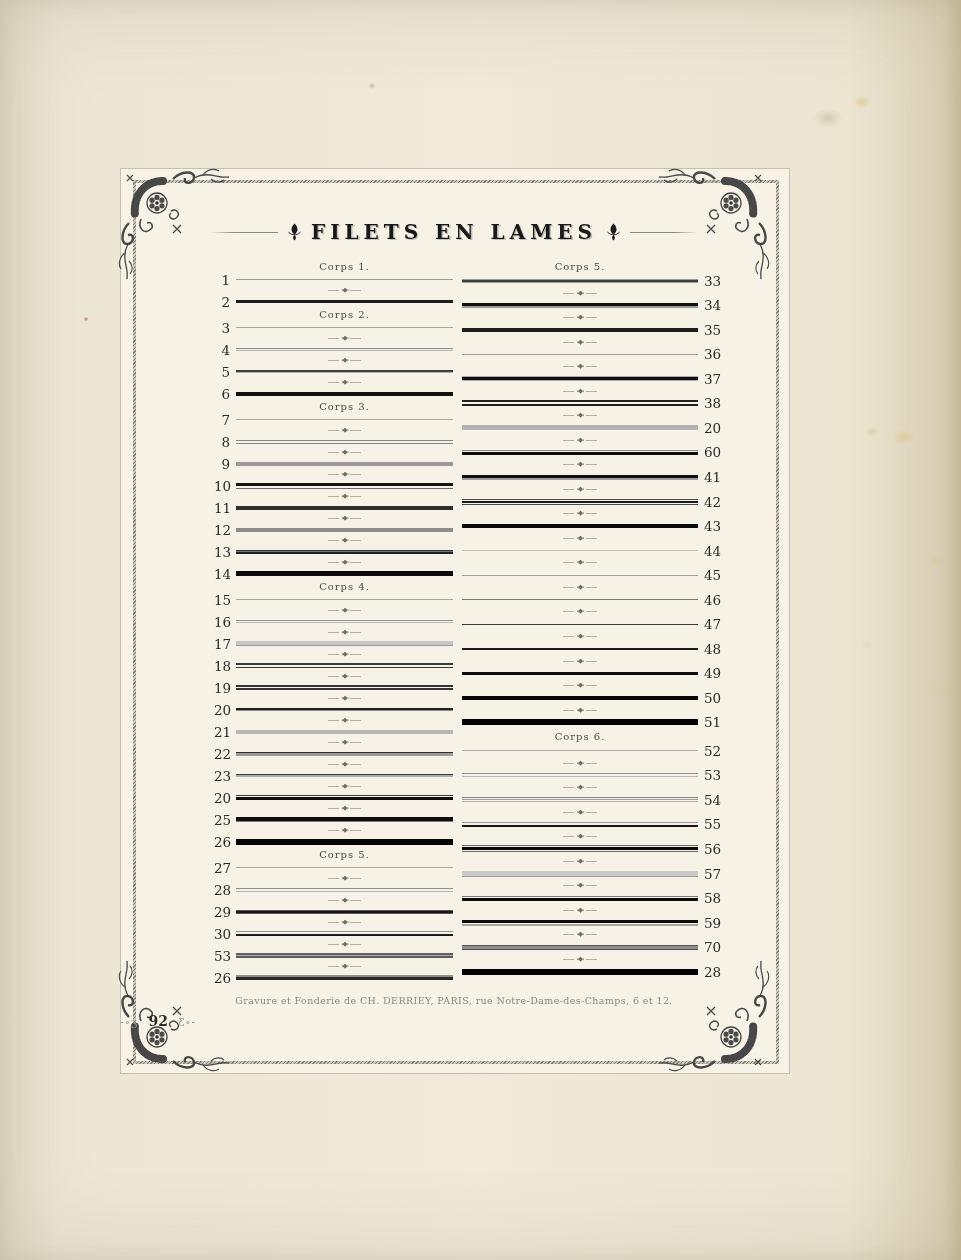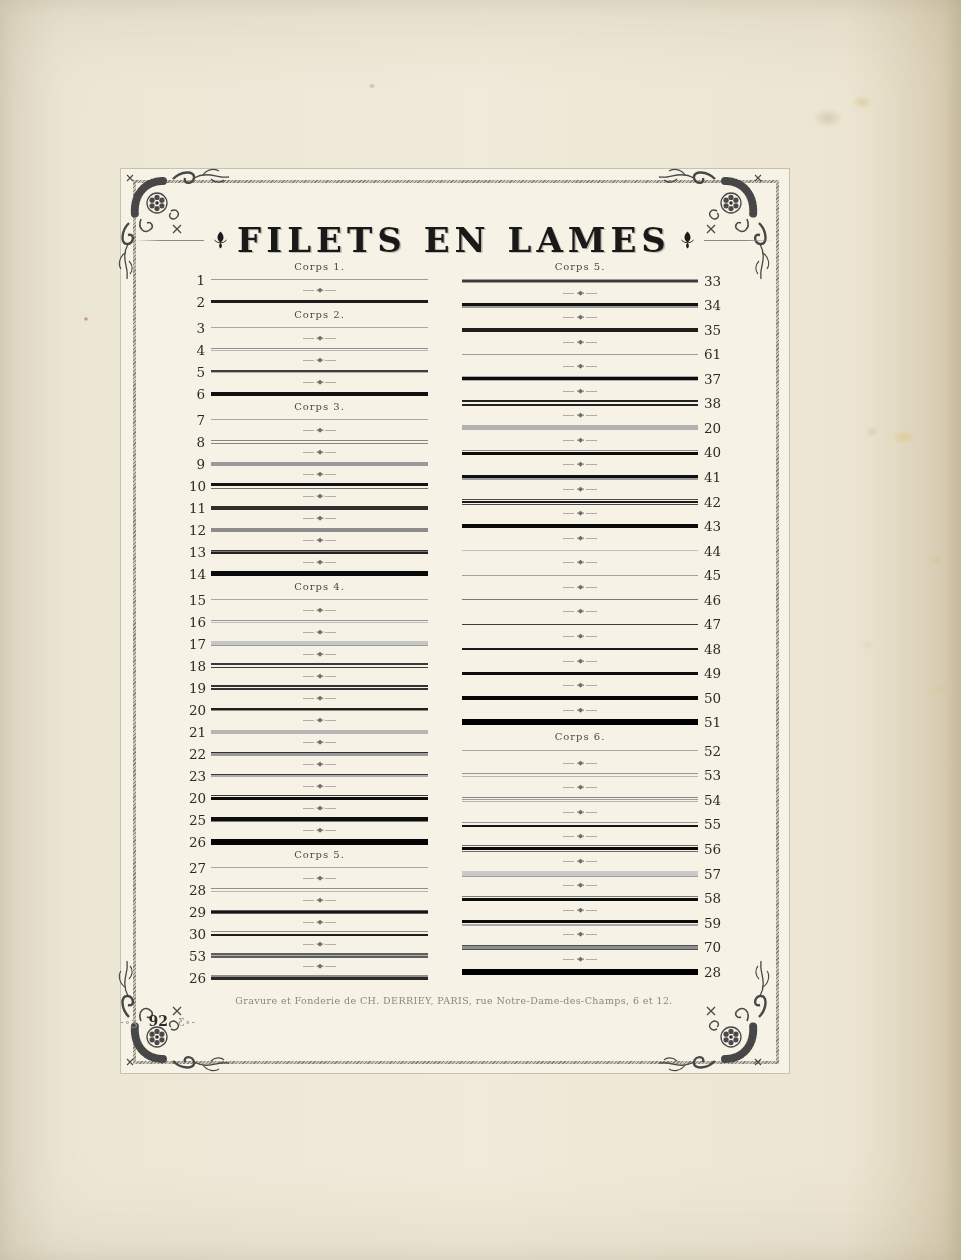--- a/index.html
+++ b/index.html
@@ -34,28 +34,28 @@
   .corner.tl{left:117px;top:167px;}
   .corner.tr{left:659px;top:167px;transform:scaleX(-1);}
   .corner.bl{left:117px;top:961px;transform:scaleY(-1);}
   .corner.br{left:659px;top:961px;transform:scale(-1,-1);}
 
   
   .title-row{position:absolute;left:120px;top:220px;width:668px;display:flex;
     align-items:center;justify-content:center;gap:9px;}
   .title-dash{width:68px;height:1px;background:linear-gradient(90deg,rgba(138,138,138,0),#8a8a8a 35%,#8a8a8a);}
   .title-dash.rev{background:linear-gradient(270deg,rgba(138,138,138,0),#8a8a8a 35%,#8a8a8a);}
-  .title-text{font-weight:bold;font-size:34px;letter-spacing:5px;color:#191919;
+  .title-text{font-weight:bold;font-size:20px;letter-spacing:5px;color:#191919;
     text-shadow:1.4px 1.4px 0 rgba(110,110,110,.4);white-space:nowrap;}
   .title-bud{width:15px;height:20px;}
   .title-bud.rev{transform:scaleX(-1);}
 
   
   .rules-col{position:absolute;display:flex;flex-direction:column;justify-content:space-between;}
-  .rules-col.left{left:189px;top:261px;width:239px;height:722px;}
+  .rules-col.left{left:214px;top:261px;width:239px;height:722px;}
   .rules-col.right{left:462px;top:261px;width:258px;height:716px;}
   .group-label{height:11px;line-height:11px;text-align:center;font-size:10px;color:#4c4a44;
     letter-spacing:1px;}
   .group-label.side-left{margin-left:22px;}
   .group-label.side-right{margin-right:22px;}
   .rule-row{display:flex;align-items:center;gap:6px;height:10px;}
   .rule-num{width:16px;font-size:13.5px;line-height:10px;color:#2d2b26;}
   .rules-col.left .rule-num{text-align:right;}
   .rules-col.right .rule-num{text-align:left;}
   .stripes{flex:1;display:flex;flex-direction:column;justify-content:center;}
@@ -606,21 +606,21 @@
     </div>
     <div class="divider side-right">
       <span class="ddash"></span>
       <span class="dglyph">‹◆›</span>
       <span class="ddash"></span>
     </div>
     <div class="rule-row">
       <div class="stripes">
         <div class="stripe" style="height: 1px; background: rgb(158, 158, 158);"></div>
       </div>
-      <div class="rule-num">61</div>
+      <div class="rule-num">36</div>
     </div>
     <div class="divider side-right">
       <span class="ddash"></span>
       <span class="dglyph">‹◆›</span>
       <span class="ddash"></span>
     </div>
     <div class="rule-row">
       <div class="stripes">
         <div class="stripe" style="height: 1px; background: rgb(170, 170, 170);"></div>
         <div class="stripe" style="height: 3px; background: rgb(13, 13, 13);"></div>
@@ -656,21 +656,21 @@
       <span class="ddash"></span>
       <span class="dglyph">‹◆›</span>
       <span class="ddash"></span>
     </div>
     <div class="rule-row">
       <div class="stripes">
         <div class="stripe" style="height: 1px; background: rgb(138, 138, 138);"></div>
         <div class="stripe" style="height: 1px; background: transparent;"></div>
         <div class="stripe" style="height: 3px; background: rgb(13, 13, 13);"></div>
       </div>
-      <div class="rule-num">40</div>
+      <div class="rule-num">60</div>
     </div>
     <div class="divider side-right">
       <span class="ddash"></span>
       <span class="dglyph">‹◆›</span>
       <span class="ddash"></span>
     </div>
     <div class="rule-row">
       <div class="stripes">
         <div class="stripe" style="height: 3px; background: rgb(15, 15, 15);"></div>
         <div class="stripe" style="height: 2px; background: rgb(154, 154, 154);"></div>

